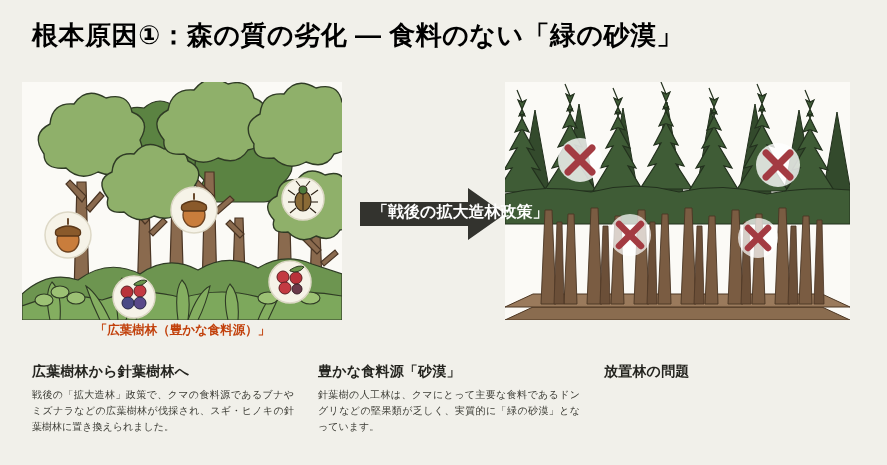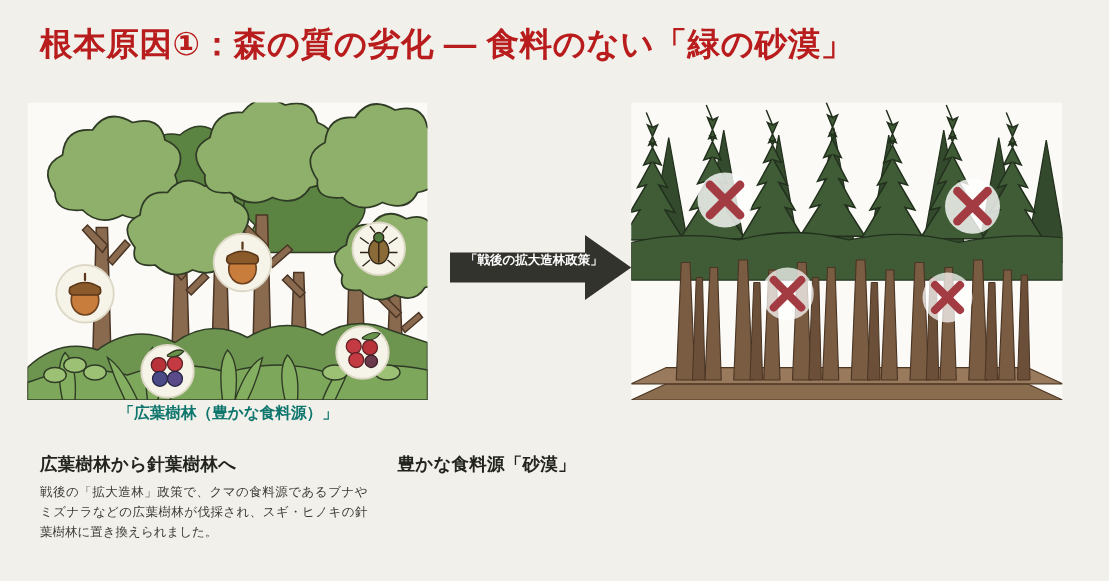--- a/index.html
+++ b/index.html
@@ -9,41 +9,41 @@
     font-family:"Liberation Sans","DejaVu Sans",sans-serif;
     color:#2b2b26;
     overflow:hidden;
     position:relative;
   }
   #root{position:relative;width:887px;height:465px;}
 
   .title{
     position:absolute;left:32px;top:18px;
     font-size:26px;font-weight:700;letter-spacing:0.5px;
-    color:#b91c1c;
+    color:#000000;
     white-space:nowrap;
   }
 
   
   .illus{position:absolute;}
   .left-illus{left:22px;top:82px;width:320px;height:238px;}
   .right-illus{left:505px;top:82px;width:345px;height:238px;}
 
   .caption{
-    position:absolute;font-size:12.5px;font-weight:700;color:#0f766e;
+    position:absolute;font-size:12.5px;font-weight:700;color:#c2410c;
     text-align:center;
   }
   .cap-left{left:60px;top:322px;width:245px;}
   .cap-right{left:555px;top:322px;width:260px;}
 
   
   .arrow-wrap{position:absolute;left:360px;top:188px;width:145px;height:52px;}
   .arrow-label{
     position:absolute;left:12px;top:16px;width:108px;
-    text-align:right;color:#ffffff;font-size:10px;font-weight:700;
+    text-align:right;color:#ffffff;font-size:16px;font-weight:700;
     line-height:1;z-index:3;white-space:nowrap;
   }
 
   
   .cols{position:absolute;left:0;top:363px;width:764px;height:105px;}
   .col{position:absolute;top:0;}
   .col1{left:32px;width:262px;}
   .col2{left:318px;width:262px;}
   .col3{left:604px;width:262px;}
   .col h3{
@@ -290,18 +290,20 @@
   </div>
 
 
   <div class="cols">
     <div class="col col1">
       <h3>広葉樹林から針葉樹林へ</h3>
       <p>戦後の「拡大造林」政策で、クマの食料源であるブナやミズナラなどの広葉樹林が伐採され、スギ・ヒノキの針葉樹林に置き換えられました。</p>
     </div>
     <div class="col col2">
       <h3>豊かな食料源「砂漠」</h3>
+      <p>針葉樹の人工林は、クマにとって主要な食料であるドングリなどの堅果類が乏しく、実質的に「緑の砂漠」となっています。</p>
     </div>
     <div class="col col3">
+      <h3>放置林の問題</h3>
     </div>
   </div>
 
 </div>
 
 </body></html>

